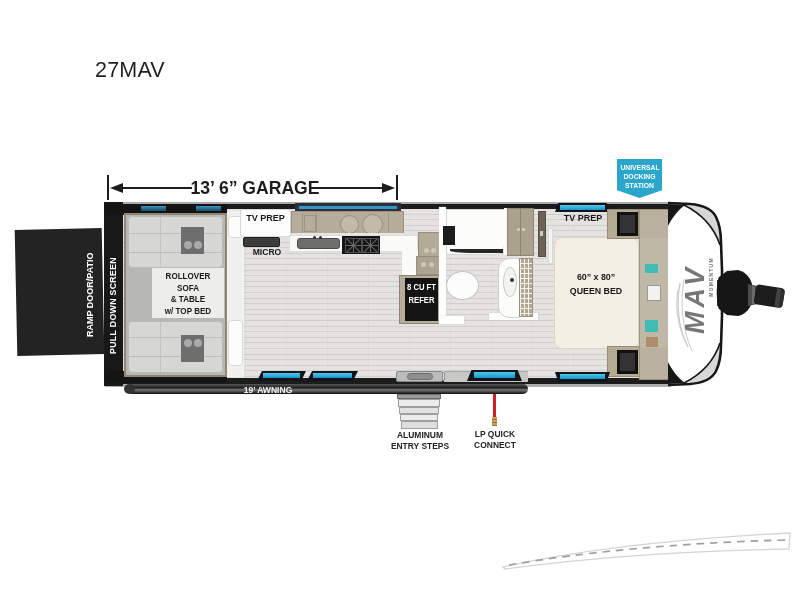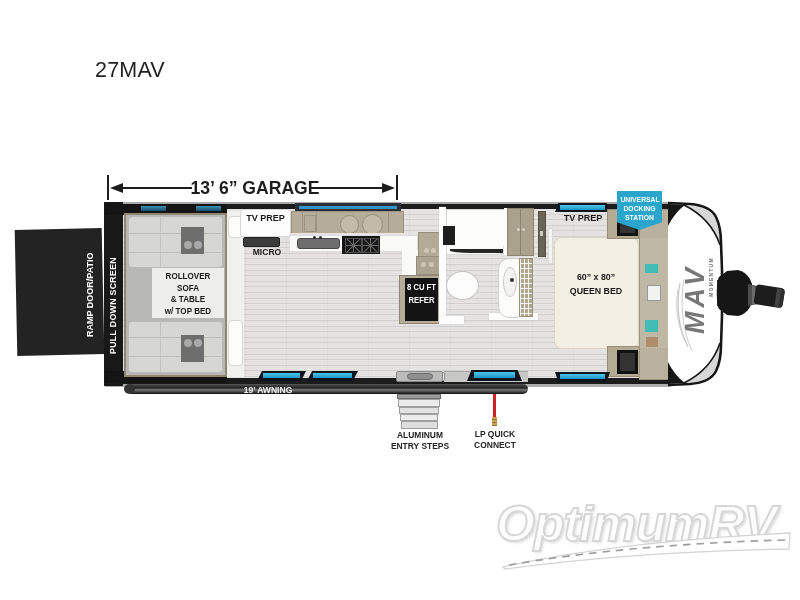--- a/index.html
+++ b/index.html
@@ -1,19 +1,19 @@
 <!DOCTYPE html>
 <html><head>
 <meta charset="utf-8">
 <style>
   html,body{margin:0;padding:0;background:#fff;}
   #page{position:relative;width:800px;height:600px;background:#fff;overflow:hidden;
         font-family:"Liberation Sans", sans-serif;}
   .abs{position:absolute;}
-  .blabel{background:#2aa6cc;color:#fff;font-weight:bold;text-align:center;border-radius:2px;margin-top:32px;}
+  .blabel{background:#2aa6cc;color:#fff;font-weight:bold;text-align:center;border-radius:2px;}
   .vtext{writing-mode:vertical-rl;transform:rotate(180deg);white-space:nowrap;}
 </style>
 </head>
 <body>
 <div id="page">
 
 <div class="abs" style="left:95px;top:58px;font-size:21.5px;color:#1f1f1f;letter-spacing:0.2px;">27MAV</div>
 
 <div class="abs" style="left:107px;top:175px;width:2px;height:25px;background:#1d1d1d;"></div>
 <div class="abs" style="left:396px;top:175px;width:2px;height:25px;background:#1d1d1d;"></div>
@@ -255,20 +255,19 @@
 <div class="abs" style="left:400px;top:414px;width:38px;height:7px;background:#ececec;border:1px solid #9f9f9f;box-sizing:border-box;"></div>
 <div class="abs" style="left:401px;top:421px;width:37px;height:8px;background:#dedede;border:1px solid #9f9f9f;box-sizing:border-box;"></div>
 
 <div class="abs" style="left:360px;top:430px;width:120px;text-align:center;font-size:9.2px;font-weight:bold;color:#242424;line-height:11px;transform:scaleX(0.92);">ALUMINUM<br>ENTRY STEPS</div>
 
 <div class="abs" style="left:493px;top:394px;width:2.5px;height:24px;background:#c22;"></div>
 <div class="abs" style="left:492px;top:417px;width:5px;height:9px;background:repeating-linear-gradient(180deg,#caa05a 0 2px,#9a7436 2px 3px);"></div>
 
 <div class="abs" style="left:435px;top:429px;width:120px;text-align:center;font-size:9.2px;font-weight:bold;color:#242424;line-height:11px;transform:scaleX(0.92);">LP QUICK<br>CONNECT</div>
 
-<div class="abs" style="left:496px;top:495px;font-size:50px;font-weight:bold;font-style:italic;color:#fdfdfd;-webkit-text-stroke:2px #d7d7d7;letter-spacing:-1px;transform:scaleX(1.0);text-shadow:2px 2px 3px rgba(190,190,190,0.55);">OptimumRV</div>
 
 <svg class="abs" style="left:495px;top:525px;" width="300" height="50" viewBox="0 0 300 50">
   <path d="M8,42 C70,28 160,15 295,8 L294,24 C180,26 90,33 10,44 Z" fill="#fff" stroke="#d4d4d4" stroke-width="1.3"></path>
   <path d="M14,40 C90,27 180,18 291,15" fill="none" stroke="#9e9e9e" stroke-width="1.7" stroke-dasharray="7.5,6"></path>
 </svg>
 
 </div>
 
 </body></html>

